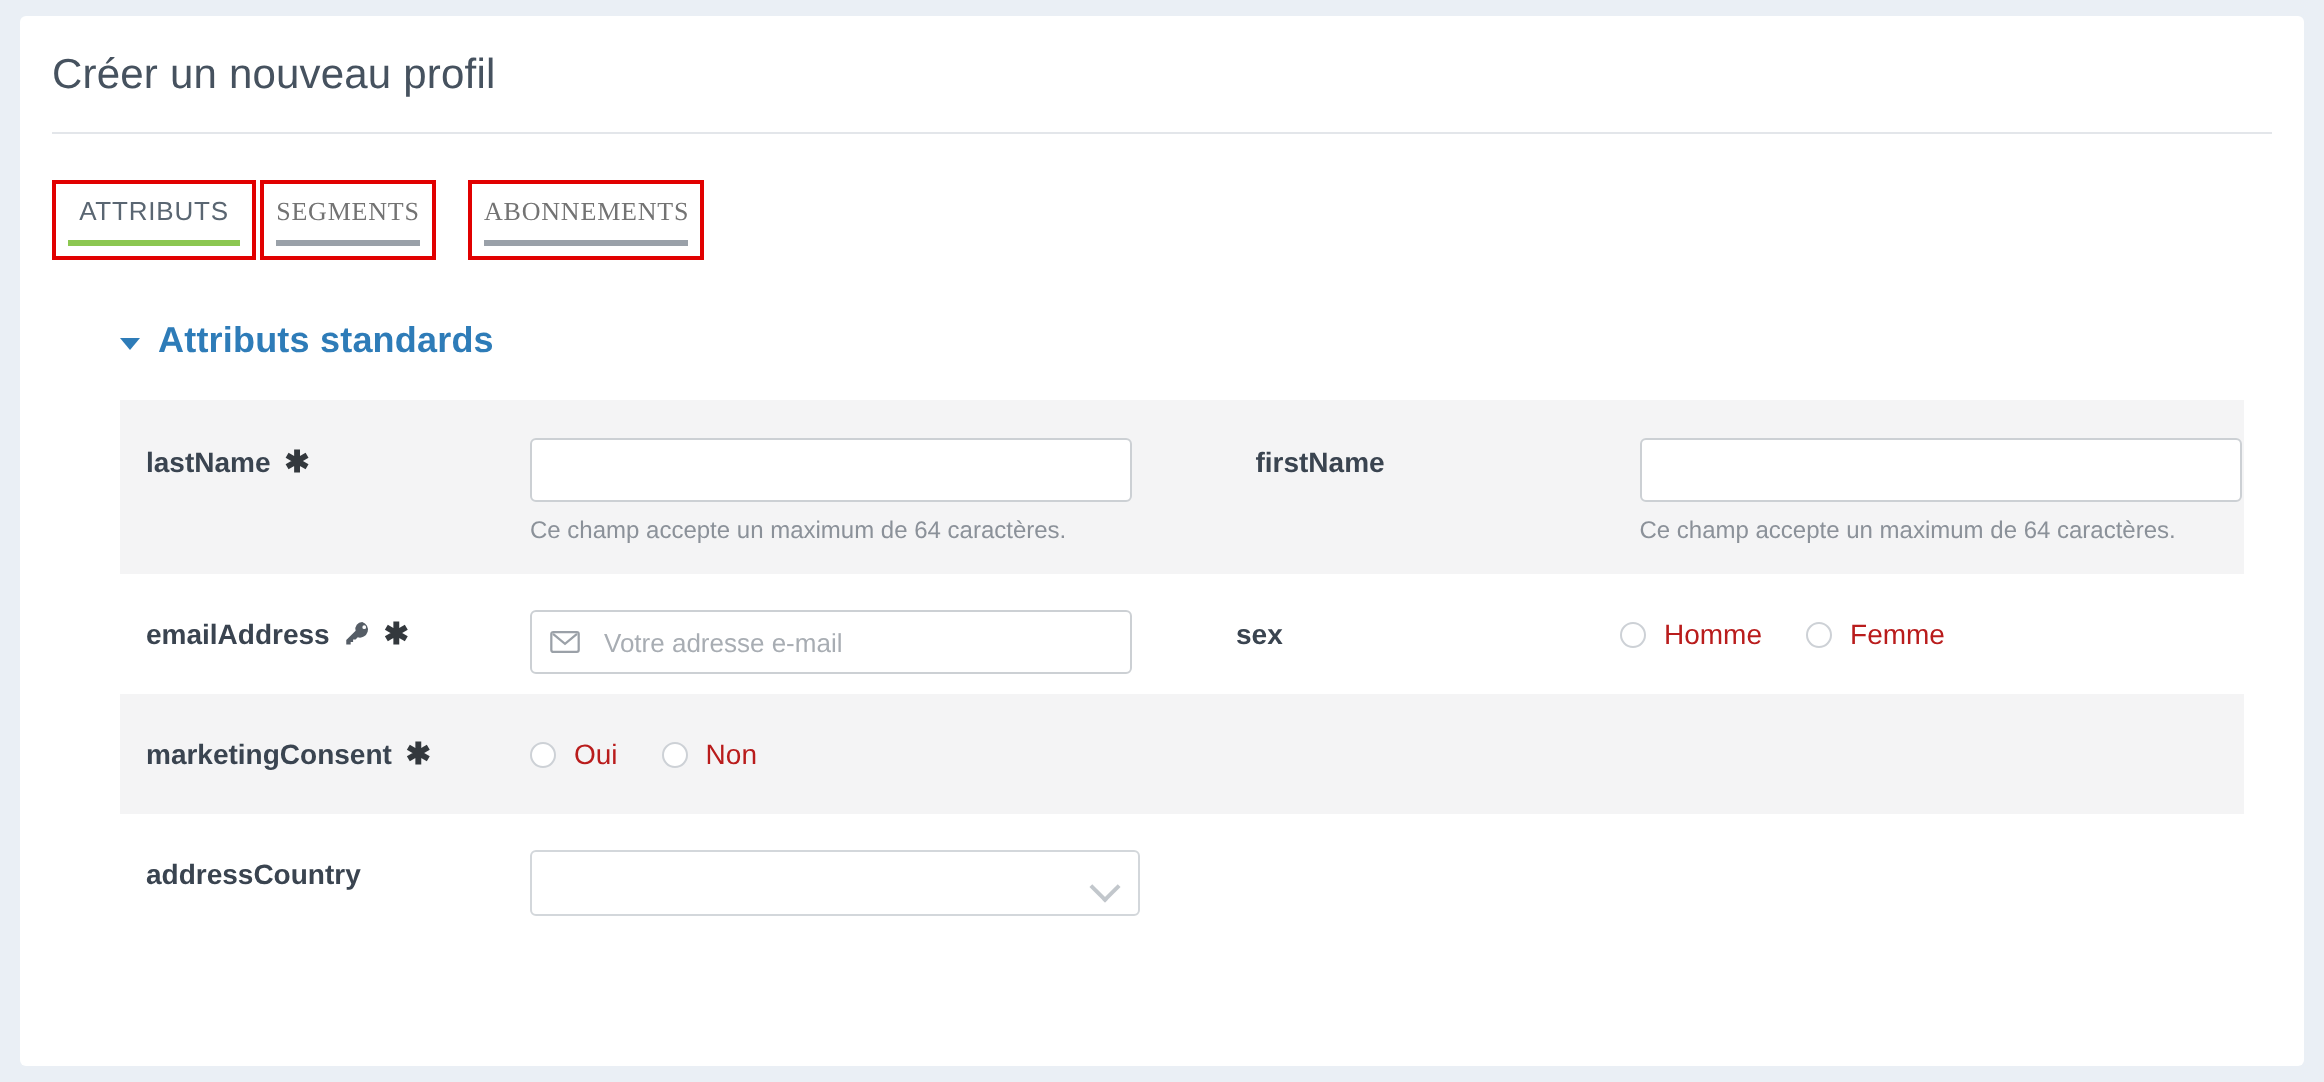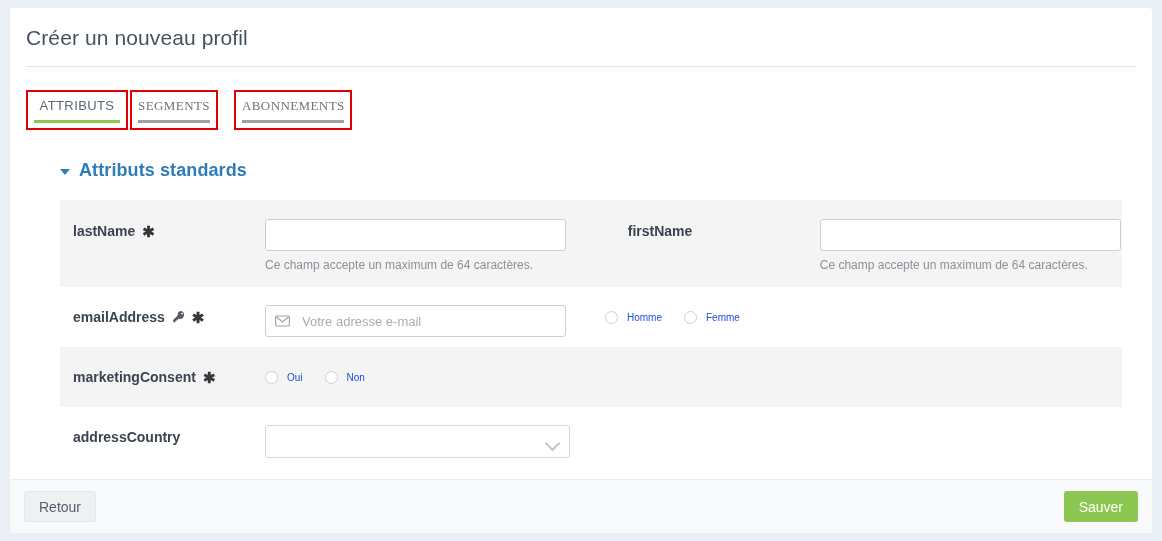--- a/index.html
+++ b/index.html
@@ -265,22 +265,22 @@
   .radio-dot {
     width: 13px;
     height: 13px;
     border: 1px solid #cdd1d6;
     border-radius: 50%;
     background: #fff;
     box-sizing: border-box;
     margin-right: 9px;
   }
   .radio-label {
-    font-size: 10px;
-    color: #1d4ed8;
+    font-size: 14px;
+    color: #b91c1c;
     white-space: nowrap;
   }
 
   
   .footer {
     position: absolute;
     left: 0;
     bottom: 0;
     width: 1142px;
     height: 54px;
@@ -395,20 +395,23 @@
                 <rect x="0.7" y="0.7" width="14.6" height="10.6" rx="1" fill="none" stroke="#9ba1a8" stroke-width="1.2"></rect>
                 <path d="M1.6 1.7 L8 7 L14.4 1.7" fill="none" stroke="#9ba1a8" stroke-width="1.2"></path>
               </svg>
             </span>
             <input class="text-input" type="text" placeholder="Votre adresse e-mail" style="">
           </div>
         </div>
       </div>
 
       <div class="cell cell-right">
+        <div class="field-label label-short">
+          <span>sex</span>
+        </div>
         <div class="field-control-short">
           <div class="radio-group">
             <div class="radio-option">
               <span class="radio-dot"></span>
               <span class="radio-label">Homme</span>
             </div>
             <div class="radio-option">
               <span class="radio-dot"></span>
               <span class="radio-label">Femme</span>
             </div>
@@ -455,18 +458,14 @@
           </div>
         </div>
       </div>
 
       <div class="cell cell-right"></div>
 
     </div>
 
   </div>
 
-  <div class="footer">
-    <button class="btn-retour">Retour</button>
-    <button class="btn-sauver">Sauver</button>
-  </div>
 
 </div>
 
 </body></html>

